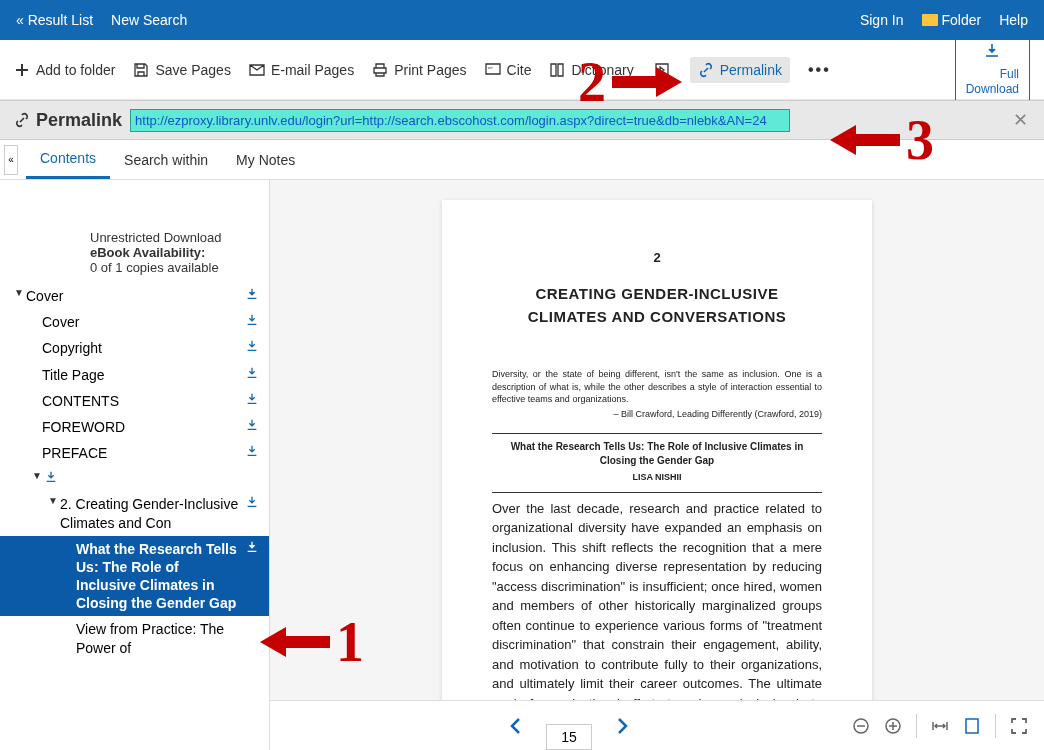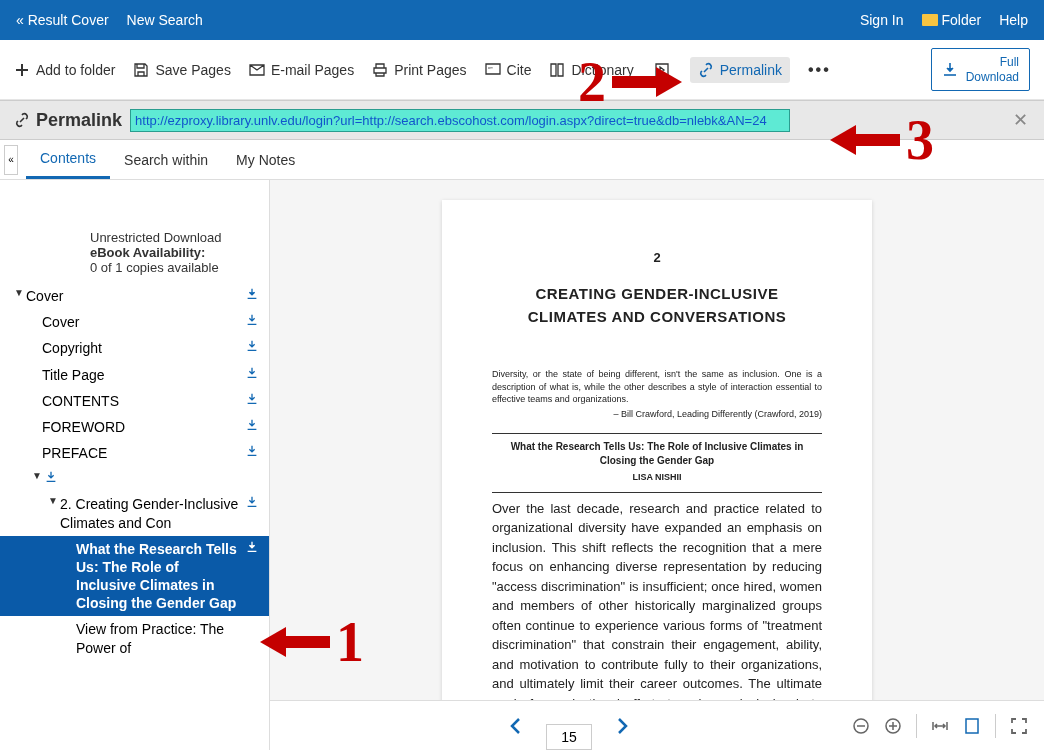--- a/index.html
+++ b/index.html
@@ -9,21 +9,21 @@
 .top-bar .left { display: flex; gap: 18px; }
 .top-bar .right { margin-left: auto; display: flex; gap: 18px; align-items: center; }
 .top-bar a { color: #fff; cursor: pointer; }
 .folder-icon { width: 16px; height: 12px; background: #f9c440; border-radius: 1px; display: inline-block; margin-right: 4px; vertical-align: -1px; }
 
 .toolbar { background: #fff; height: 60px; display: flex; align-items: center; padding: 0 14px; gap: 18px; border-bottom: 1px solid #e5e5e5; }
 .tool { display: flex; align-items: center; gap: 6px; font-size: 14px; color: #333; cursor: pointer; }
 .tool.active { background: #e6e6e6; padding: 5px 8px; border-radius: 3px; }
 .tool svg { width: 16px; height: 16px; }
 .more-dots { letter-spacing: 2px; font-weight: bold; color: #333; font-size: 16px; }
-.full-dl { margin-left: auto; border: 1px solid #1268b3; padding: 6px 10px; display: flex; align-items: center; gap: 8px; border-radius: 2px; cursor: pointer; }
+.full-dl { margin-left: auto; border: 1px solid #1268b3; padding: 6px 10px; display: flex; align-items: center; gap: 8px; border-radius: 2px; cursor: pointer; flex-direction: column; }
 .full-dl .txt { color: #1268b3; font-size: 12px; text-align: right; line-height: 1.2; }
 .full-dl svg { width: 16px; height: 16px; }
 
 .permalink-bar { background: #e8e8e8; border-top: 1px solid #ccc; border-bottom: 1px solid #ccc; height: 40px; display: flex; align-items: center; padding: 0 14px; gap: 8px; position: relative; }
 .permalink-bar .label { font-weight: bold; font-size: 18px; color: #333; display:flex; align-items:center; gap:6px;}
 .permalink-bar input { flex: 0 0 660px; border: 1px solid #2a9d8f; padding: 3px 4px; font-size: 13px; color: #1155cc; background: #5eead4; }
 .permalink-bar .close { position: absolute; right: 16px; color: #888; font-size: 18px; cursor: pointer; }
 
 .tabs-row { display: flex; align-items: center; height: 40px; border-bottom: 1px solid #ddd; padding-left: 4px; }
 .collapse-btn { width: 14px; height: 30px; border: 1px solid #ccc; display:flex; align-items:center; justify-content:center; font-size:10px; cursor:pointer; margin-right: 8px;}
@@ -73,21 +73,21 @@
 .annot .arrow-right::after { content:''; position:absolute; right:0; top:0; border-left:26px solid #c40000; border-top:15px solid transparent; border-bottom:15px solid transparent; }
 .annot .arrow-left { width: 70px; height: 30px; position: relative; }
 .annot .arrow-left::before { content:''; position:absolute; right:0; top:9px; width:45px; height:12px; background:#c40000; }
 .annot .arrow-left::after { content:''; position:absolute; left:0; top:0; border-right:26px solid #c40000; border-top:15px solid transparent; border-bottom:15px solid transparent; }
 </style>
 </head>
 <body>
 
 <div class="top-bar">
   <div class="left">
-    <a>« Result Cover</a>
+    <a>« Result List</a>
     <a>New Search</a>
   </div>
   <div class="right">
     <a>Sign In</a>
     <a><span class="folder-icon"></span><span>Folder</span></a>
     <a>Help</a>
   </div>
 </div>
 
 <div class="toolbar">

